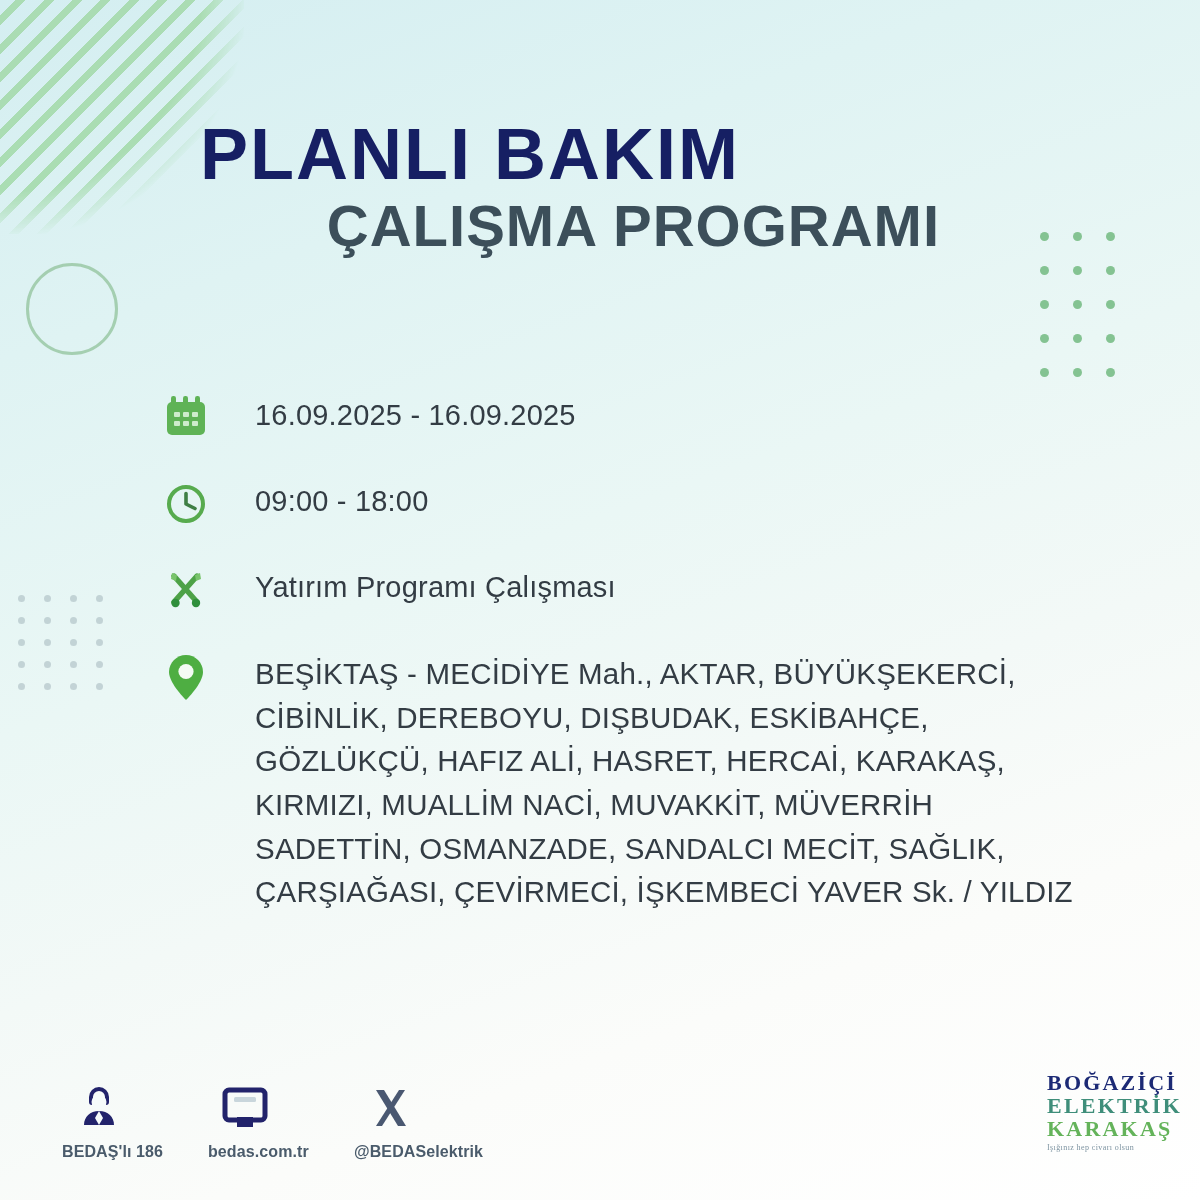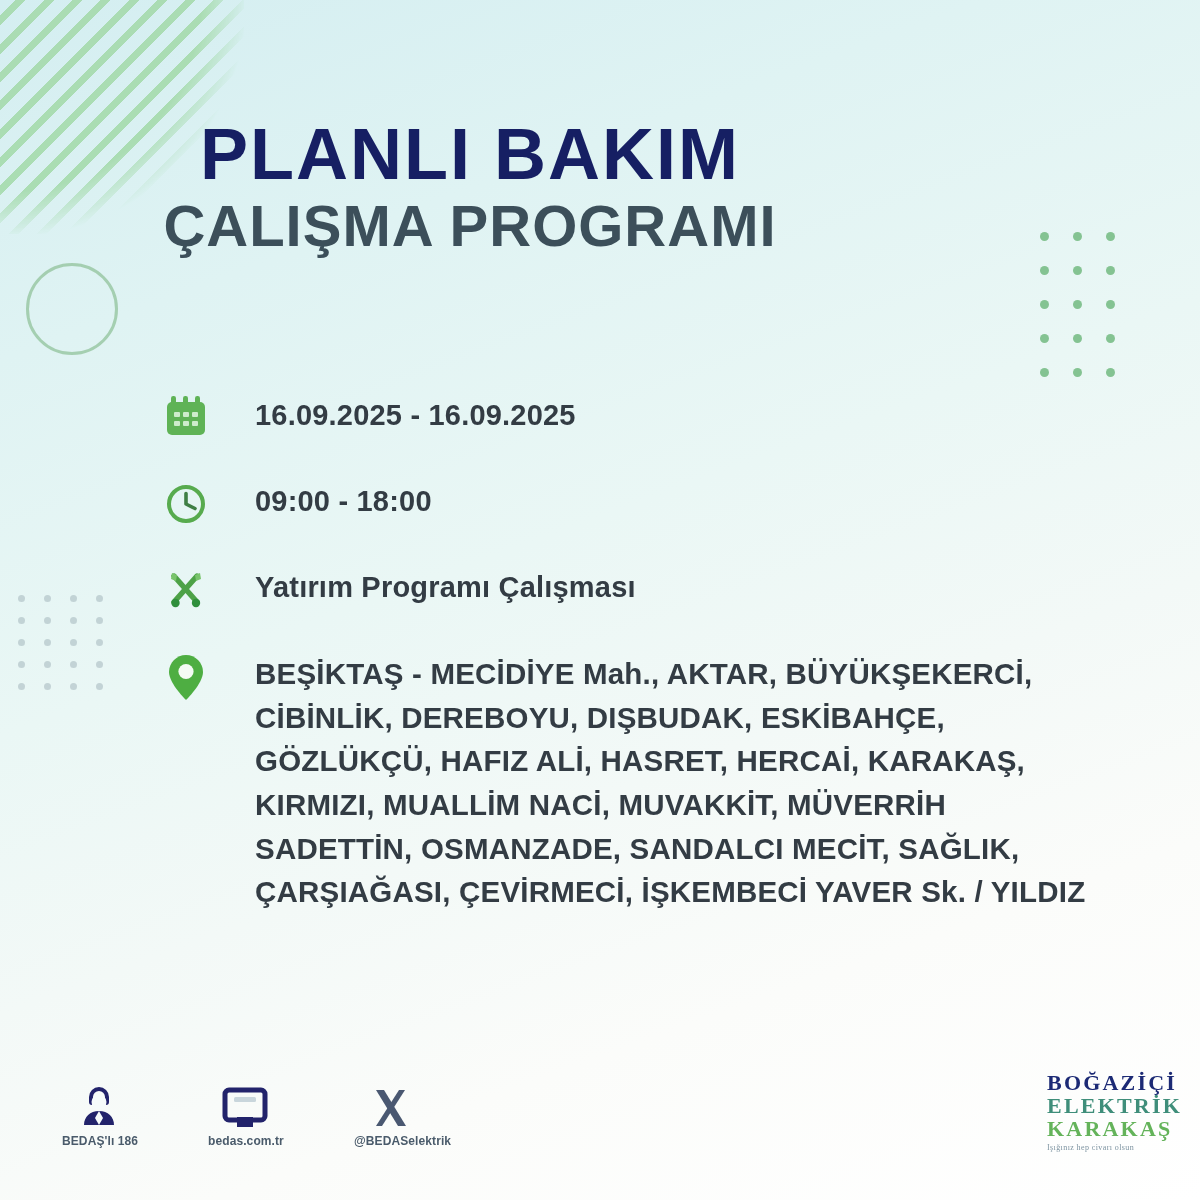--- a/index.html
+++ b/index.html
@@ -105,34 +105,34 @@
     white-space: nowrap;
   }
   .title-sub {
     margin-top: 8px;
     font-size: 58px;
     font-weight: bold;
     letter-spacing: 1px;
     color: #3c4f5a;
     line-height: 1;
     white-space: nowrap;
+    text-align: right;
   }
 
   
   .info {
     position: absolute;
     left: 163px;
     top: 392px;
     width: 1030px;
   }
   .row {
     display: flex;
     align-items: flex-start;
     margin-bottom: 30px;
-    font-weight: bold;
   }
   .row.loc { margin-bottom: 12px; }
   .icon-cell {
     flex: 0 0 92px;
     height: 54px;
     display: flex;
     align-items: flex-start;
     justify-content: flex-start;
     padding-top: 2px;
   }
@@ -170,21 +170,22 @@
     width: 74px;
     text-align: center;
   }
   .social-icon {
     height: 52px;
     display: flex;
     align-items: flex-end;
     justify-content: center;
   }
   .social-label {
-    font-size: 12px;
+    margin-top: 9px;
+    font-size: 16px;
     font-weight: bold;
     color: #4a5b6b;
     letter-spacing: .1px;
     filter: blur(0.7px);
     white-space: nowrap;
   }
 
   .brand {
     position: absolute;
     right: 18px;

